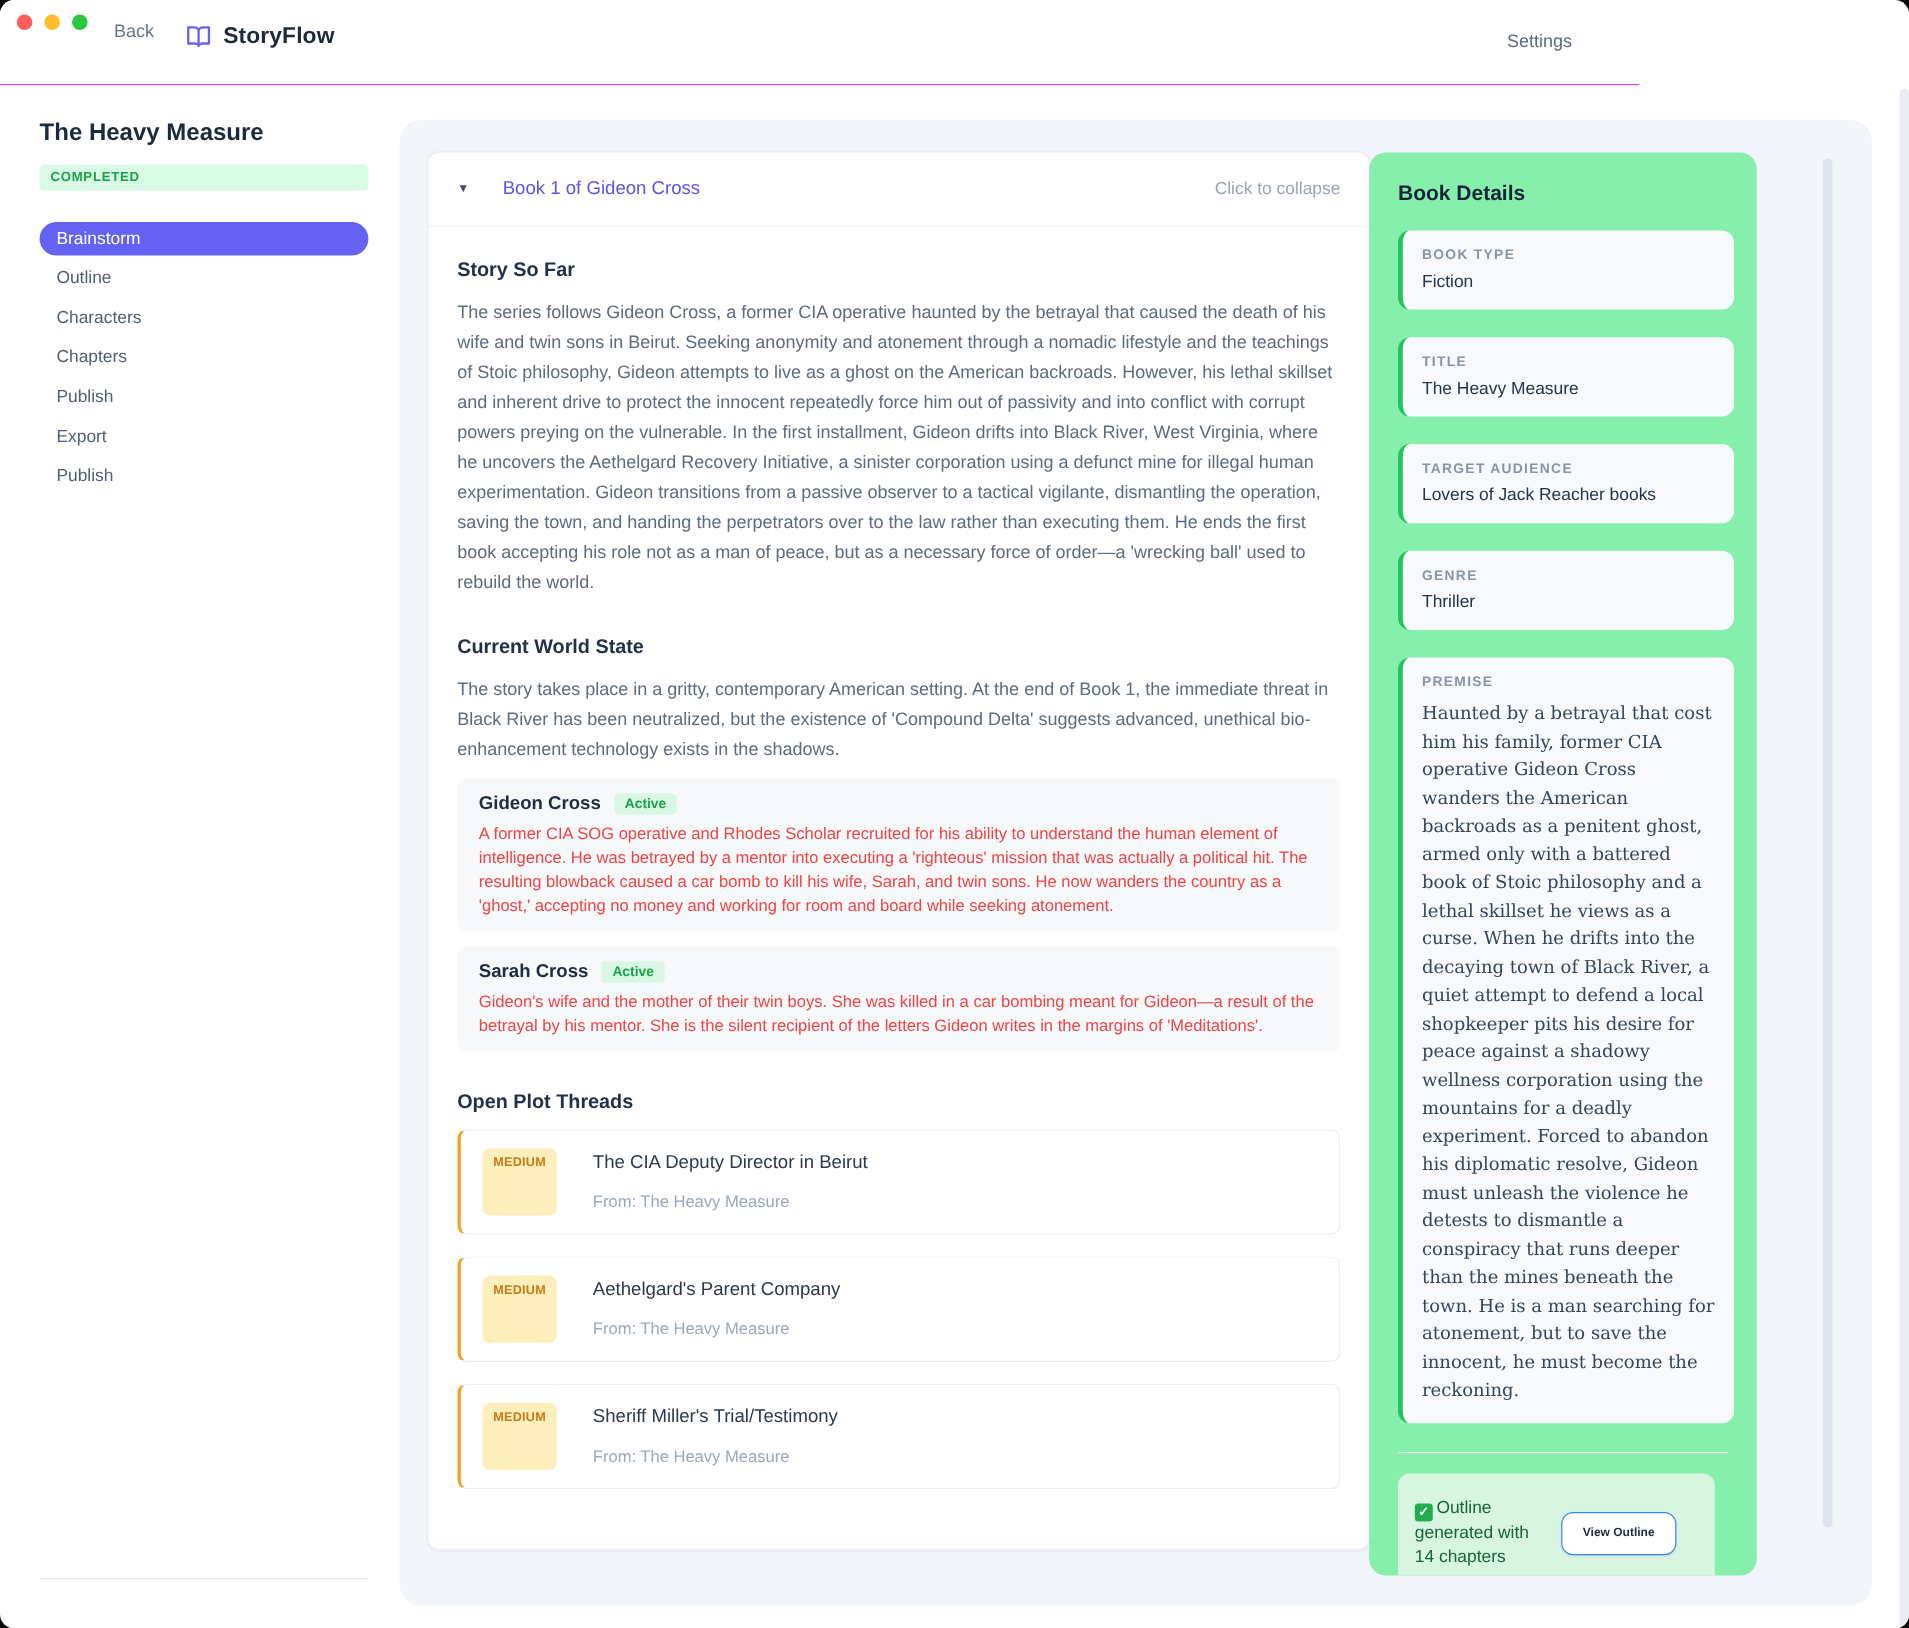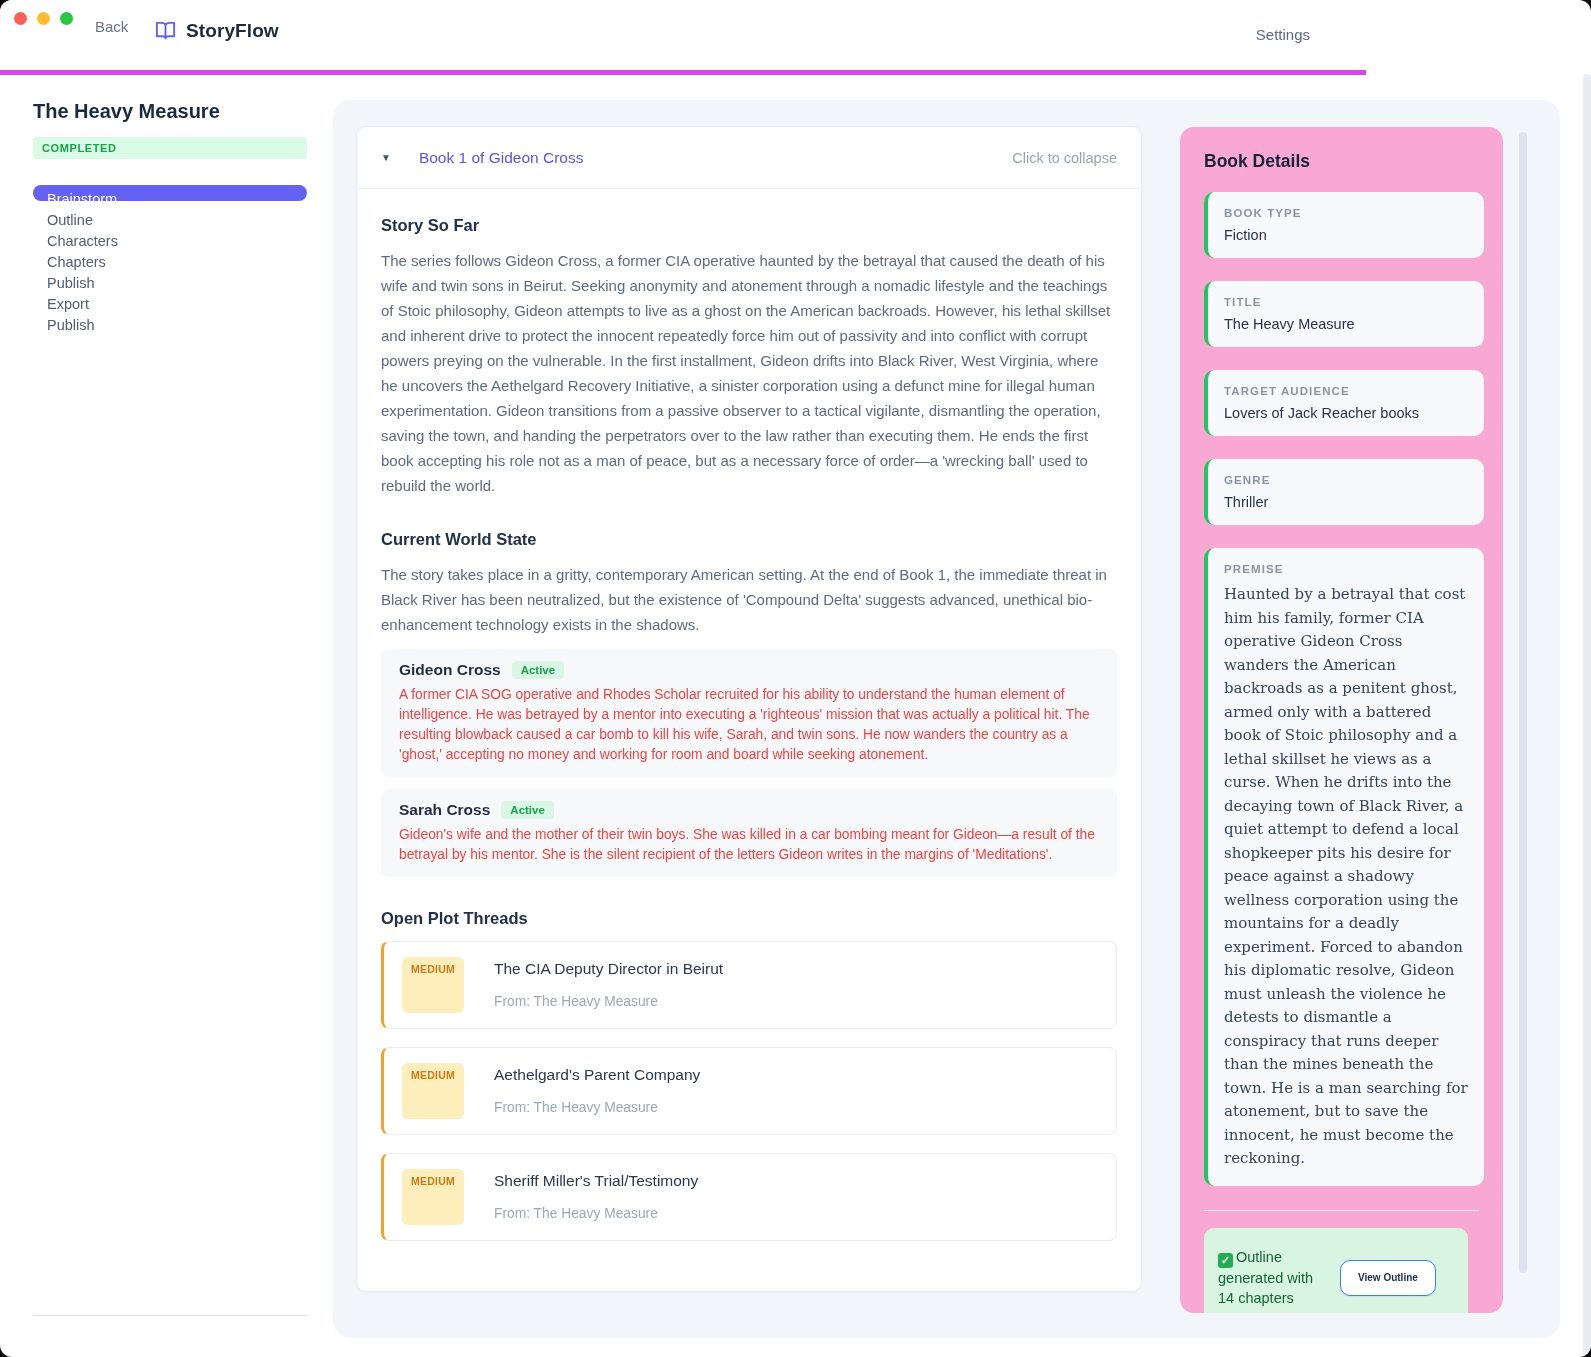--- a/index.html
+++ b/index.html
@@ -1,37 +1,37 @@
 <!DOCTYPE html>
 <html><head>
 <meta charset="utf-8">
 <style>
   html,body{margin:0;padding:0;}
   body{background:#0a0a0a;font-family:"Liberation Sans",sans-serif;-webkit-font-smoothing:antialiased;}
   .window{position:relative;width:1591px;height:1357px;background:#ffffff;border-radius:12px;overflow:hidden;}
 
   
-  .topbar{position:absolute;left:0;top:0;width:1366px;height:70px;background:#ffffff;border-bottom:5px solid #d946ef;}
+  .topbar{position:absolute;left:0;top:0;width:1366px;height:70px;background:#ffffff;border-bottom:1px solid #d946ef;}
   .lights{position:absolute;left:14px;top:12px;display:flex;gap:10px;}
   .light{width:13px;height:13px;border-radius:50%;}
   .light.red{background:#ff5f57;}
   .light.yellow{background:#febc2e;}
   .light.green{background:#28c840;}
   .back-link{position:absolute;left:95px;top:18px;font-size:15px;color:#64748b;cursor:default;}
   .logo{position:absolute;left:154px;top:19px;display:flex;align-items:center;gap:9px;}
   .logo svg{display:block;}
   .logo-name{font-size:19px;font-weight:700;color:#1e293b;letter-spacing:.1px;}
   .settings-link{position:absolute;right:56px;top:26px;font-size:15px;color:#5b6b83;}
 
   
   .sidebar{position:absolute;left:33px;top:100px;width:274px;}
   .proj-title{font-size:20px;font-weight:700;color:#1b2a3d;margin:0 0 14px 0;}
   .status-badge{display:block;background:#d9fbe5;color:#16a34a;font-size:11px;font-weight:700;letter-spacing:.6px;border-radius:4px;height:22px;line-height:22px;padding-left:9px;}
   .nav{margin-top:26px;}
-  .nav-item{height:16px;line-height:28px;border-radius:14px;font-size:14.5px;color:#4f5e73;padding-left:14px;margin-bottom:5px;cursor:default;}
+  .nav-item{height:28px;line-height:28px;border-radius:14px;font-size:14.5px;color:#4f5e73;padding-left:14px;margin-bottom:5px;cursor:default;}
   .nav-item.active{background:#6461f3;color:#ffffff;}
   .sidebar-divider{position:absolute;left:33px;top:1315px;width:274px;border-top:1px solid #dfe5eb;}
 
   
   .container{position:absolute;left:333px;top:100px;width:1227px;height:1238px;background:#f2f5f9;border-radius:18px;}
 
   
   .center-card{position:absolute;left:356px;top:126px;width:786px;height:1166px;background:#ffffff;border:1px solid #e6ebf2;border-radius:10px;box-shadow:0 1px 3px rgba(30,41,59,.04);box-sizing:border-box;overflow:hidden;}
   .card-header{height:62px;display:flex;align-items:center;padding:0 24px;border-bottom:1px solid #edf1f6;box-sizing:border-box;}
   .collapse-caret{font-size:10px;color:#445062;margin-right:28px;}
@@ -48,21 +48,21 @@
   .active-badge{background:#d9f7e4;color:#17a34a;font-size:11.5px;font-weight:600;padding:3px 9px;border-radius:4px;}
   .char-desc{font-size:13.8px;line-height:20px;color:#ef4444;margin-top:6px;}
 
   .thread-card{background:#ffffff;border:1px solid #e9edf3;border-left:3px solid #f0a32a;border-radius:8px;padding:15px 18px;margin-top:18px;display:flex;gap:30px;box-sizing:border-box;}
   .thread-card.first{margin-top:12px;}
   .prio-chip{width:62px;height:56px;background:#fdeebc;border-radius:6px;flex-shrink:0;text-align:center;padding-top:6px;box-sizing:border-box;font-size:10.5px;font-weight:700;color:#c97b16;letter-spacing:.2px;}
   .thread-title{font-size:15.5px;color:#2a3850;margin-top:3px;}
   .thread-src{font-size:13.8px;color:#9aa8ba;margin-top:16px;}
 
   
-  .right-panel{position:absolute;left:1180px;top:127px;width:323px;height:1186px;background:#f9a8d4;border-radius:14px;overflow:hidden;box-sizing:border-box;padding:24px;}
+  .right-panel{position:absolute;left:1141px;top:127px;width:323px;height:1186px;background:#86efac;border-radius:14px;overflow:hidden;box-sizing:border-box;padding:24px;}
   .panel-h{font-size:17.5px;font-weight:700;color:#16233a;margin:0 0 20px 0;}
   .detail-card{background:#f7f9fc;border-left:4px solid #22c55e;border-radius:10px;padding:15px 16px;margin-bottom:23px;width:244px;box-sizing:content-box;}
   .detail-label{font-size:11.5px;font-weight:600;letter-spacing:1.1px;color:#8894a6;margin-bottom:8px;}
   .detail-value{font-size:14.5px;color:#24344d;}
   .detail-value.serif{font-family:"DejaVu Serif","Liberation Serif",serif;font-size:15px;line-height:23.5px;color:#33445c;}
   .panel-divider{border-top:1px solid #e5eaf0;margin:24px 0 0 0;}
   .outline-box{background:#d8f5e2;border-radius:10px;margin-top:17px;padding:2px 14px;display:flex;align-items:center;gap:10px;width:236px;height:96px;box-sizing:content-box;}
   .outline-text{font-size:14.5px;line-height:20.5px;color:#166534;width:112px;}
   .check-chip{display:inline-block;width:15px;height:15px;background:#23ad53;border-radius:3px;color:#ffffff;font-size:11px;font-weight:700;text-align:center;line-height:15px;vertical-align:-2px;margin-right:3px;}
   .view-outline-btn{background:#ffffff;border:1px solid #3b82f6;border-radius:10px;height:36px;padding:0 17px;font-size:10px;font-weight:600;color:#1e2b40;font-family:"Liberation Sans",sans-serif;box-shadow:0 1px 2px rgba(30,41,59,.06);cursor:pointer;white-space:nowrap;}

